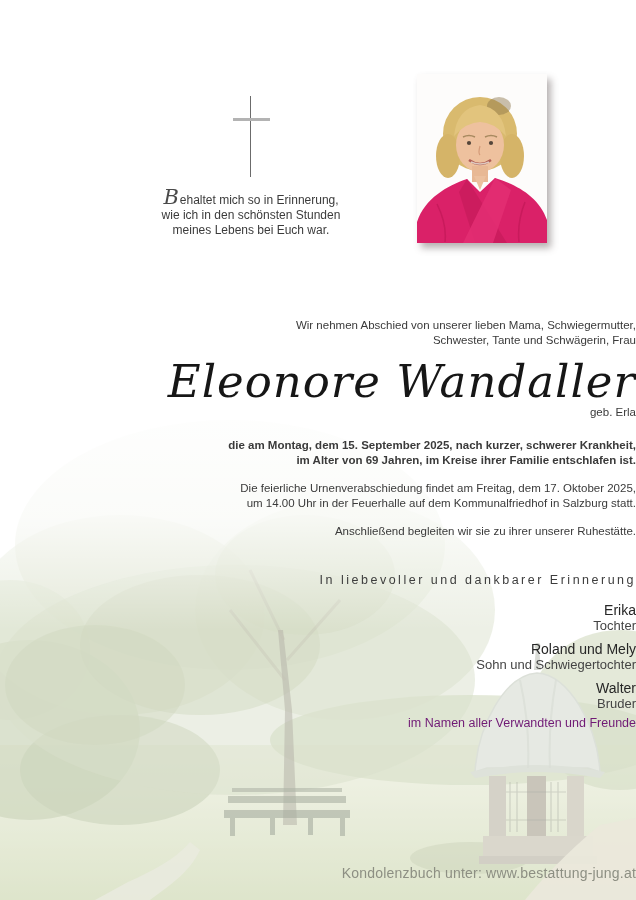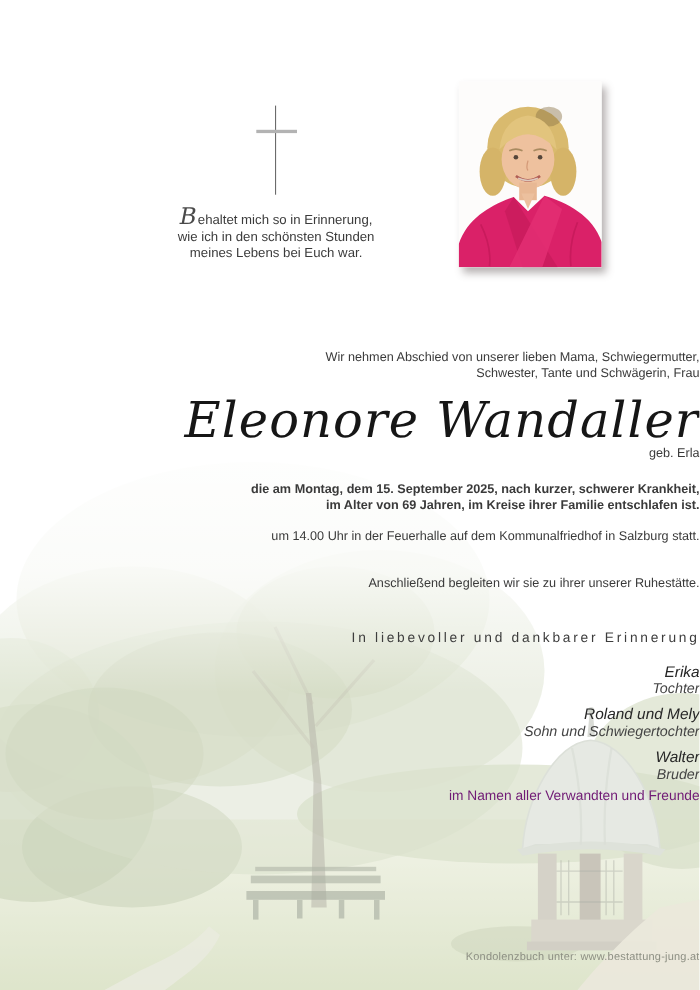--- a/index.html
+++ b/index.html
@@ -96,29 +96,29 @@
   .p-closing { top: 524px; }
 
   .remembrance {
     top: 573px;
     font-size: 12.5px;
     letter-spacing: 2.5px;
     color: #3d3d3d;
   }
 
   .mourners { top: 602px; }
-  .mourner { margin-bottom: 9px; font-style: italic; }
+  .mourner { margin-bottom: 9px; }
   .m-name { font-size: 14px; line-height: 17px; color: #262626; }
   .m-rel  { font-size: 13px; line-height: 13px; color: #444444; }
 
   .on-behalf { top: 716px; font-size: 12.5px; color: #701a75; padding-left: 41px; }
 
   .footer-line {
     top: 865px;
-    font-size: 10px;
+    font-size: 14px;
     color: #8d8f83;
     letter-spacing: 0.2px;
   }
 </style>
 </head>
 <body>
 
 <div class="page">
 
   <svg class="bg-landscape" viewBox="0 0 636 520" preserveAspectRatio="none" aria-hidden="true">
@@ -246,20 +246,21 @@
 
   <div class="centered deceased-name">Eleonore Wandaller</div>
   <div class="centered maiden">geb. Erla</div>
 
   <div class="centered para p-death">
     <div>die am Montag, dem 15. September 2025, nach kurzer, schwerer Krankheit,</div>
     <div>im Alter von 69 Jahren, im Kreise ihrer Familie entschlafen ist.</div>
   </div>
 
   <div class="centered para p-funeral">
+    <div>Die feierliche Urnenverabschiedung findet am Freitag, dem 17. Oktober 2025,</div>
     <div>um 14.00 Uhr in der Feuerhalle auf dem Kommunalfriedhof in Salzburg statt.</div>
   </div>
 
   <div class="centered para p-closing">Anschließend begleiten wir sie zu ihrer unserer Ruhestätte.</div>
 
   <div class="centered remembrance">In liebevoller und dankbarer Erinnerung</div>
 
   <div class="centered mourners">
     <div class="mourner">
       <div class="m-name">Erika</div>

